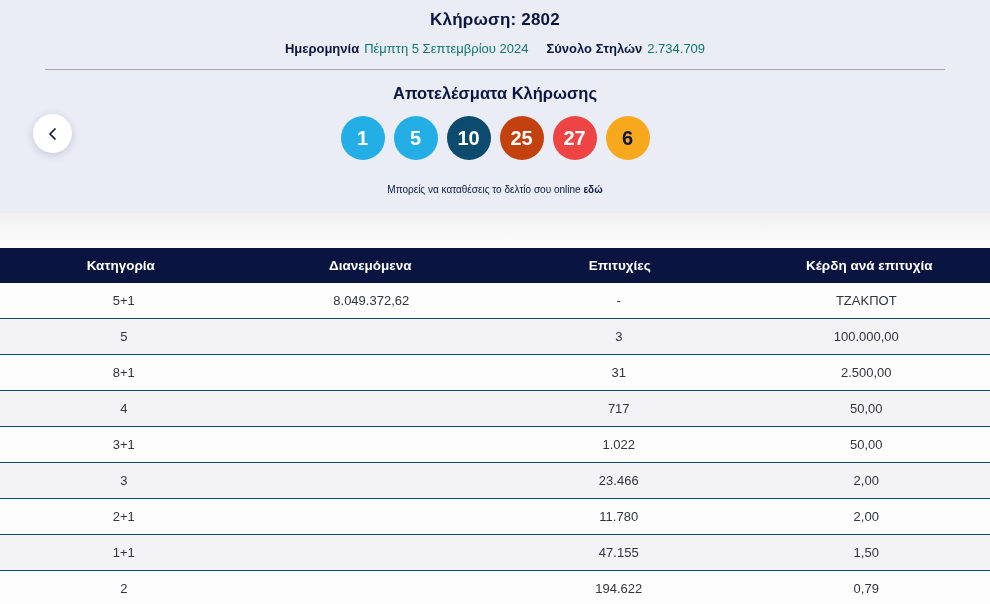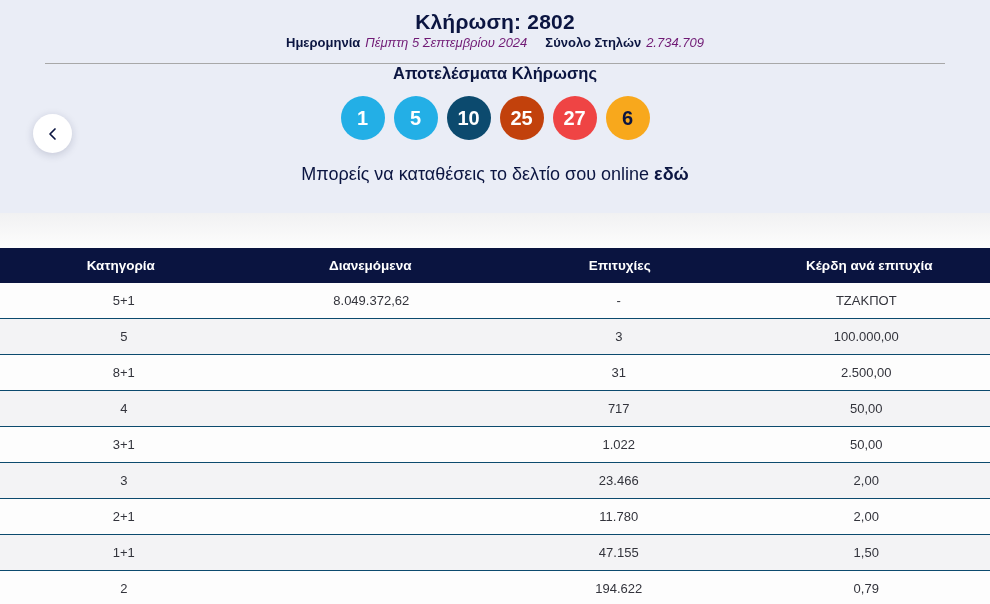--- a/index.html
+++ b/index.html
@@ -11,62 +11,63 @@
   }
   
   .draw-section {
     position: relative;
     width: 990px; height: 213px;
     background: #eaedf6;
     text-align: center;
     padding-top: 10px;
   }
   .draw-title {
-    font-size: 21px;
+    font-size: 17px;
     font-weight: bold;
     color: #0b1541;
     letter-spacing: .2px;
   }
   .draw-meta {
-    margin-top: 1px;
+    margin-top: 11px;
     font-size: 13px;
     display: flex;
     justify-content: center;
     gap: 18px;
   }
   .meta-group { display: inline-flex; gap: 5px; }
   .meta-label { font-weight: bold; color: #0b1541; }
-  .meta-value { color: #701a75; font-style: italic; }
+  .meta-value { color: #0f766e; }
   .header-divider {
     margin: 13px 45px 0 45px;
     height: 0;
     border-top: 1.5px solid #a8a8a8;
   }
   .results-heading {
+    margin-top: 14px;
     font-size: 16.5px;
     font-weight: bold;
     color: #0b1541;
   }
   .balls-row {
     margin-top: 13px;
     display: flex;
     justify-content: center;
     gap: 9px;
   }
   .ball {
     width: 44px; height: 44px;
     border-radius: 50%;
     display: flex; align-items: center; justify-content: center;
     font-size: 20px; font-weight: bold;
     color: #ffffff;
   }
   .ball.bonus { color: #0b1541; }
   .deposit-line {
     margin-top: 24px;
-    font-size: 18px;
+    font-size: 10px;
     color: #0b1541;
   }
   .deposit-link {
     font-weight: bold;
     color: #0b1541;
     cursor: pointer;
     text-decoration: none;
   }
   .prev-draw-button {
     position: absolute;

